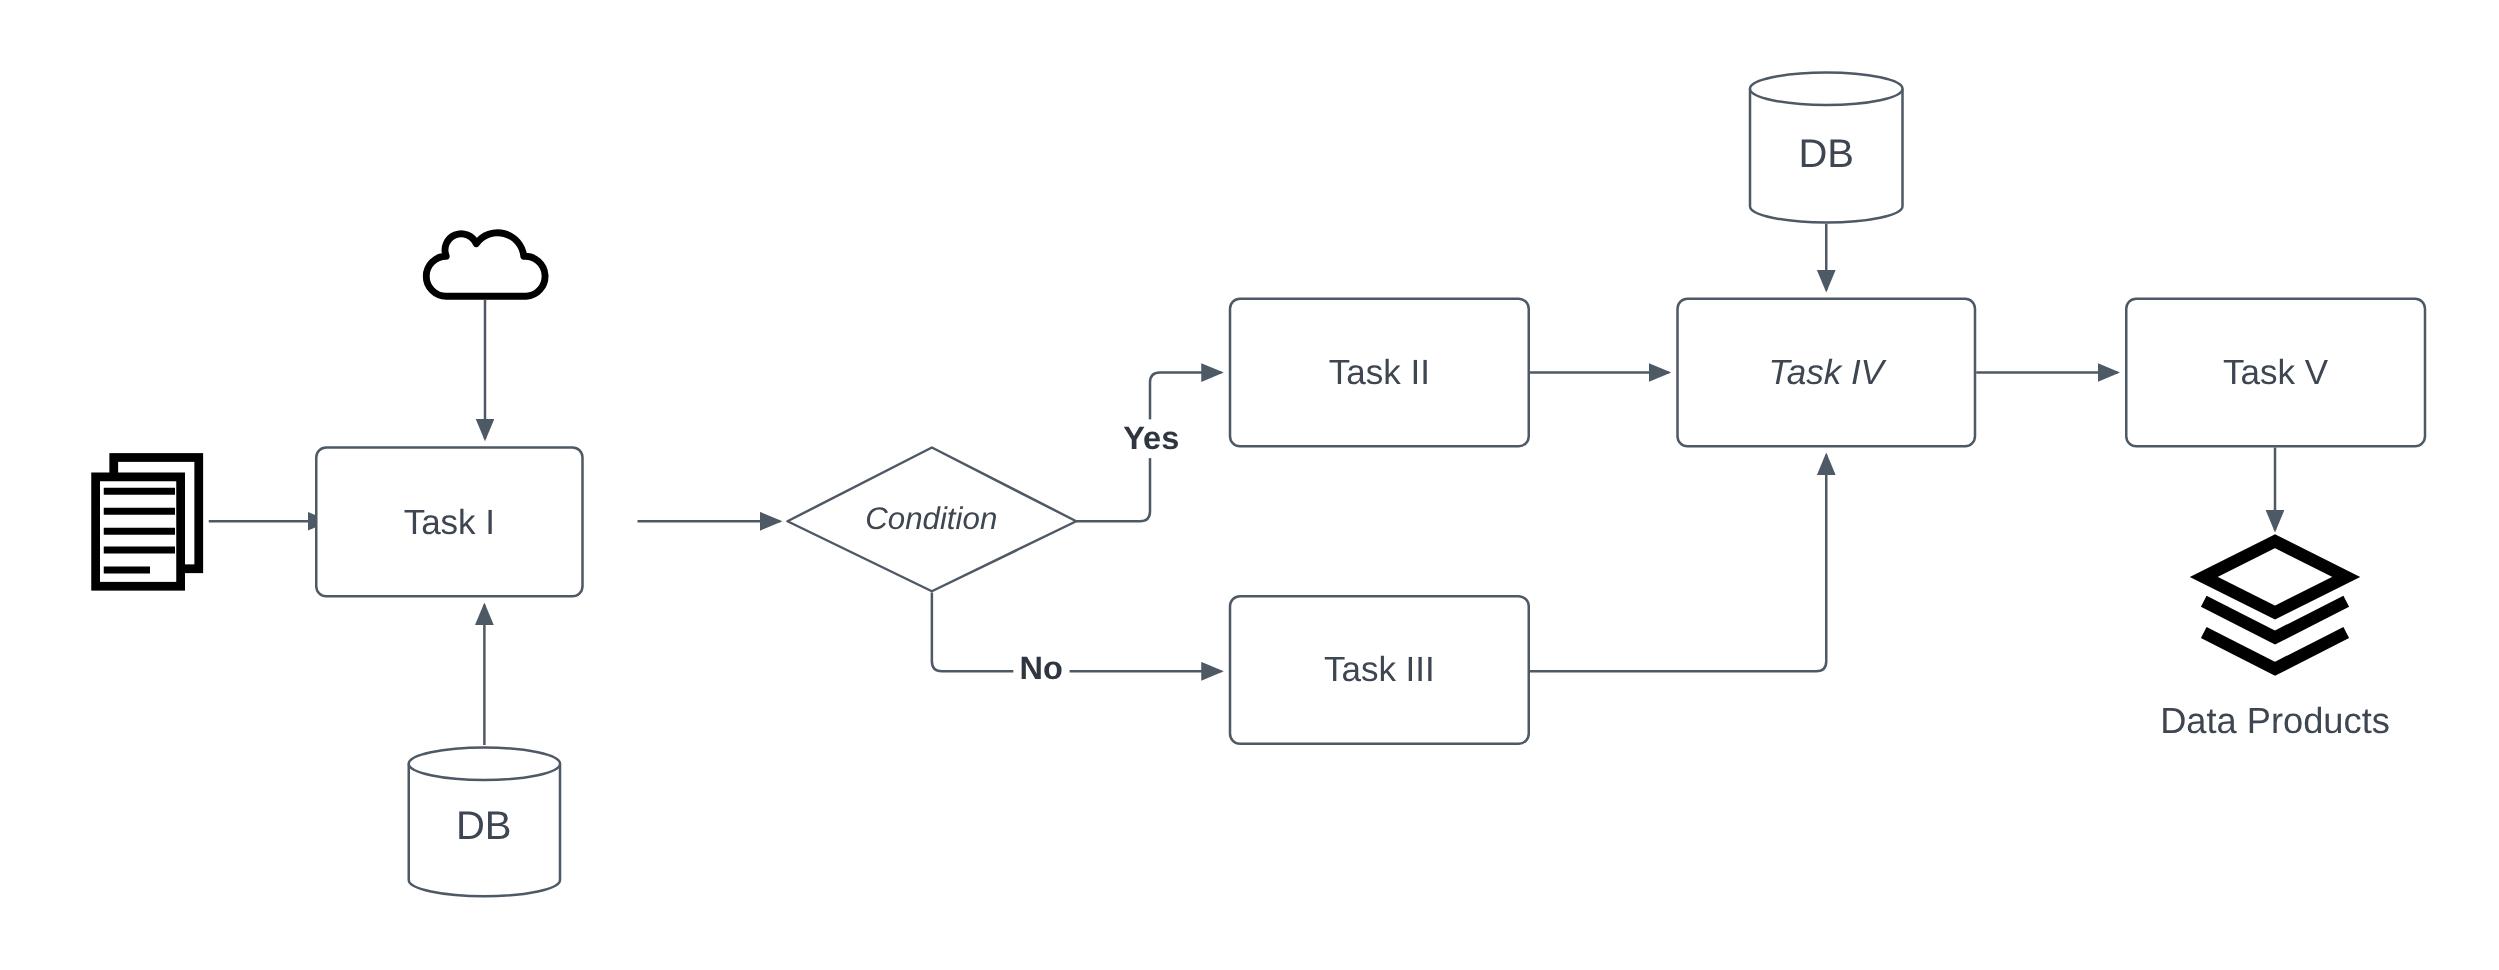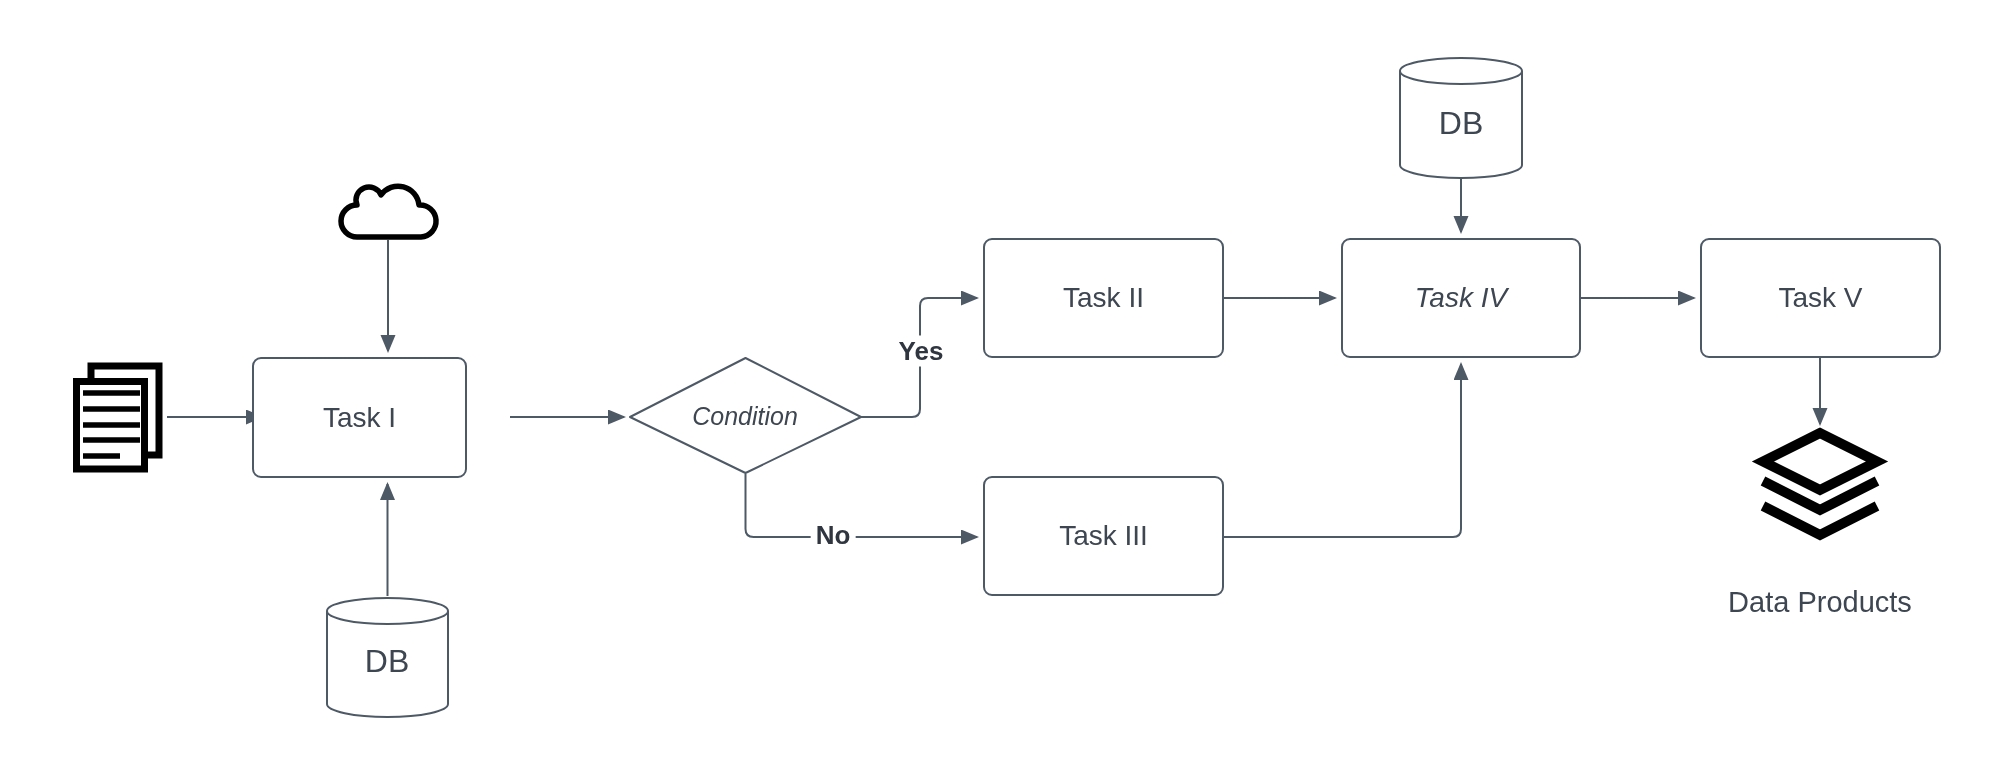--- a/index.html
+++ b/index.html
@@ -22,21 +22,21 @@
     background:var(--node-fill,#ffffff);
     display:flex;align-items:center;justify-content:center;
     font-size:28px;color:var(--text,#3d4651);
     box-sizing:border-box;
   }
   .shape-label{
     position:absolute;transform:translate(-50%,-50%);
     font-size:32px;color:var(--text,#3d4651);white-space:nowrap;
   }
   .shape-label.condition{font-size:25px;font-style:italic;}
-  .shape-label.caption{font-size:29px;margin-top:24px;}
+  .shape-label.caption{font-size:29px;}
   .edge-label{
     position:absolute;transform:translate(-50%,-50%);
     font-size:26px;font-weight:bold;color:var(--edge-label-text,#2f3640);
     background:var(--background,#ffffff);padding:0 5px;white-space:nowrap;
   }
 </style>
 </head>
 <body>
 
 <div id="canvas">

